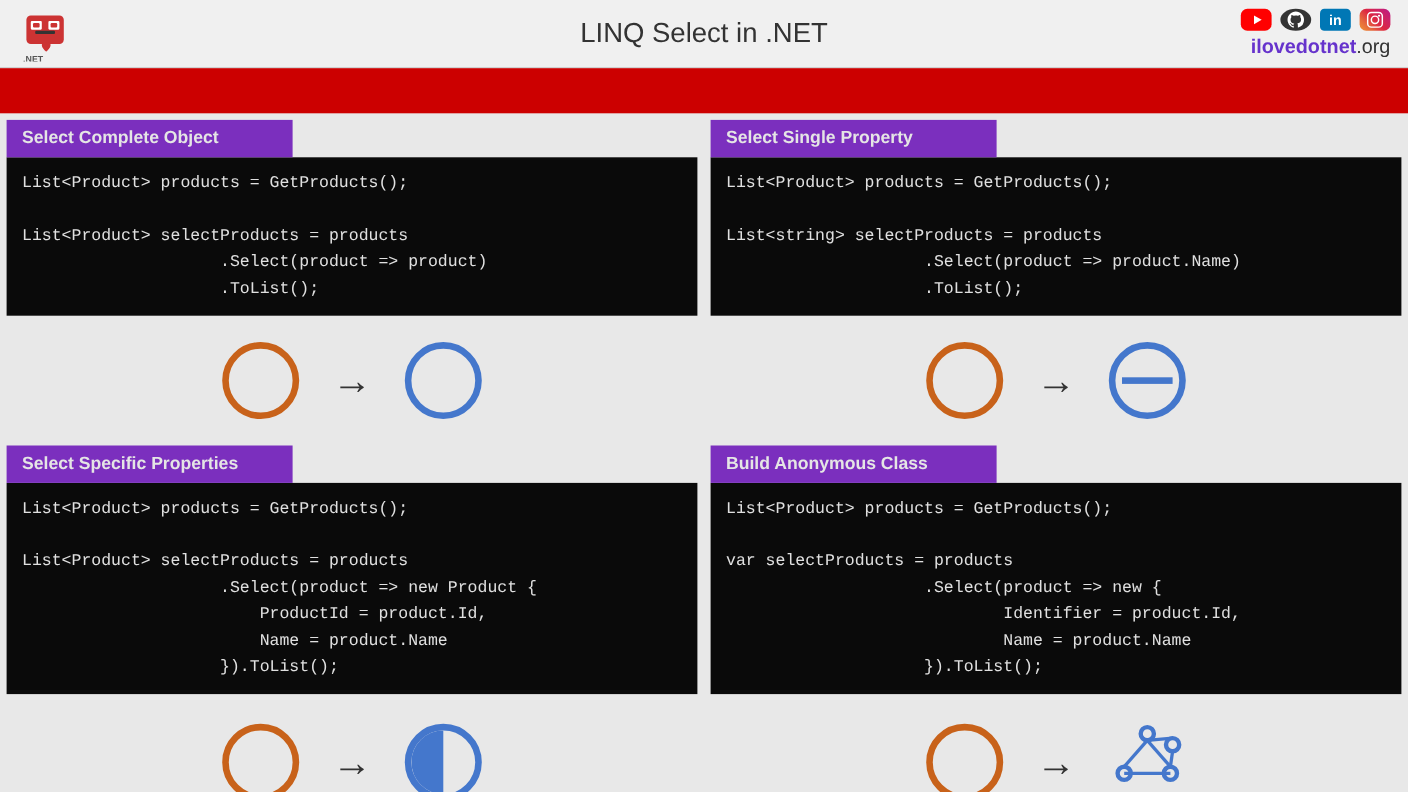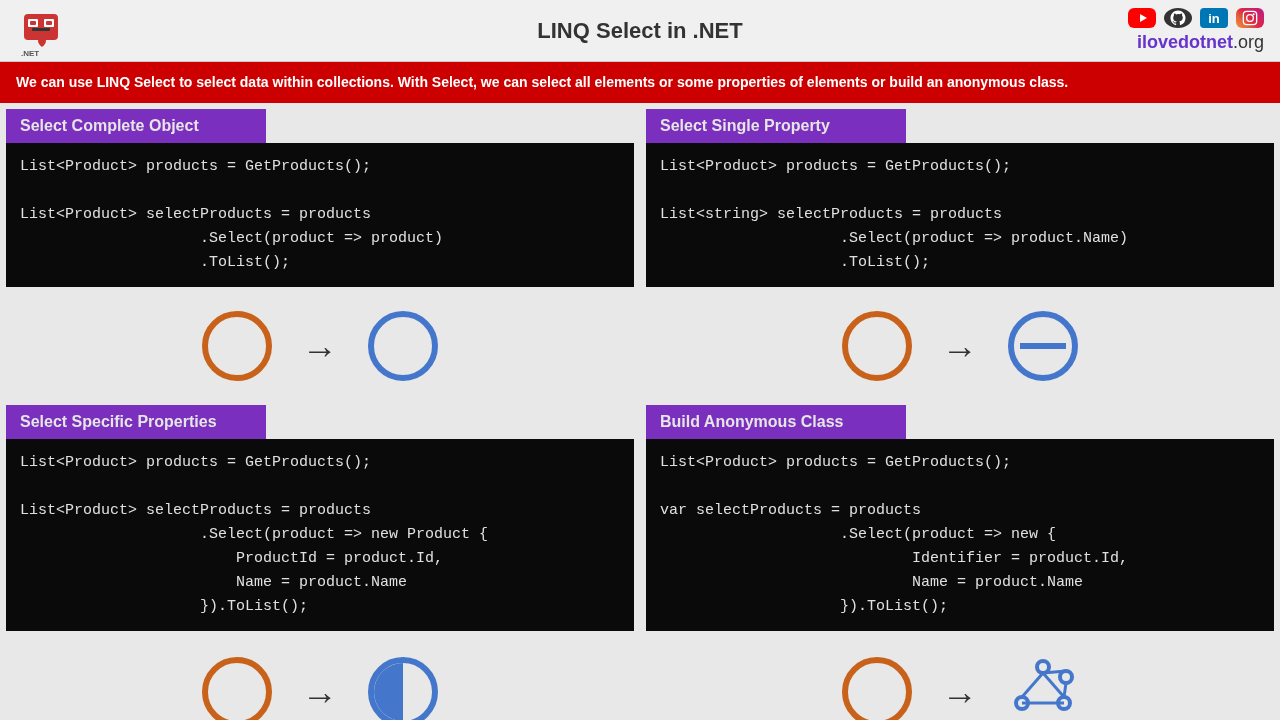--- a/index.html
+++ b/index.html
@@ -24,22 +24,22 @@
     .logo-area {
       display: flex;
       align-items: flex-end;
       gap: 6px;
     }
     .logo-icon {
       width: 50px;
       height: 50px;
     }
     .header-title {
-      font-size: 22px;
-      font-weight: bold;
+      font-size: 25px;
+      font-weight: normal;
       color: #333;
       position: absolute;
       left: 50%;
       transform: translateX(-50%);
     }
     .header-right {
       display: flex;
       flex-direction: column;
       align-items: flex-end;
       gap: 4px;
@@ -223,21 +223,21 @@
           </svg>
       </div>
     </div>
     <div class="brand-text">
       <span class="brand">ilovedotnet</span><span>.org</span>
     </div>
   </div>
 </div>
 
 <div class="banner">
-  <span>We can use LINQ Select to select data within collections. With Select, we can select all elements or some properties of elements or build an anonymous class.</span><br>
+  <br>
 </div>
 
 <div style="display:grid;grid-template-columns:1fr 1fr;">
 
   <div class="section">
     <div class="section-header">Select Complete Object</div>
     <div class="code-block">List&lt;Product&gt; products = GetProducts();
 
 List&lt;Product&gt; selectProducts = products
                     .Select(product =&gt; product)

